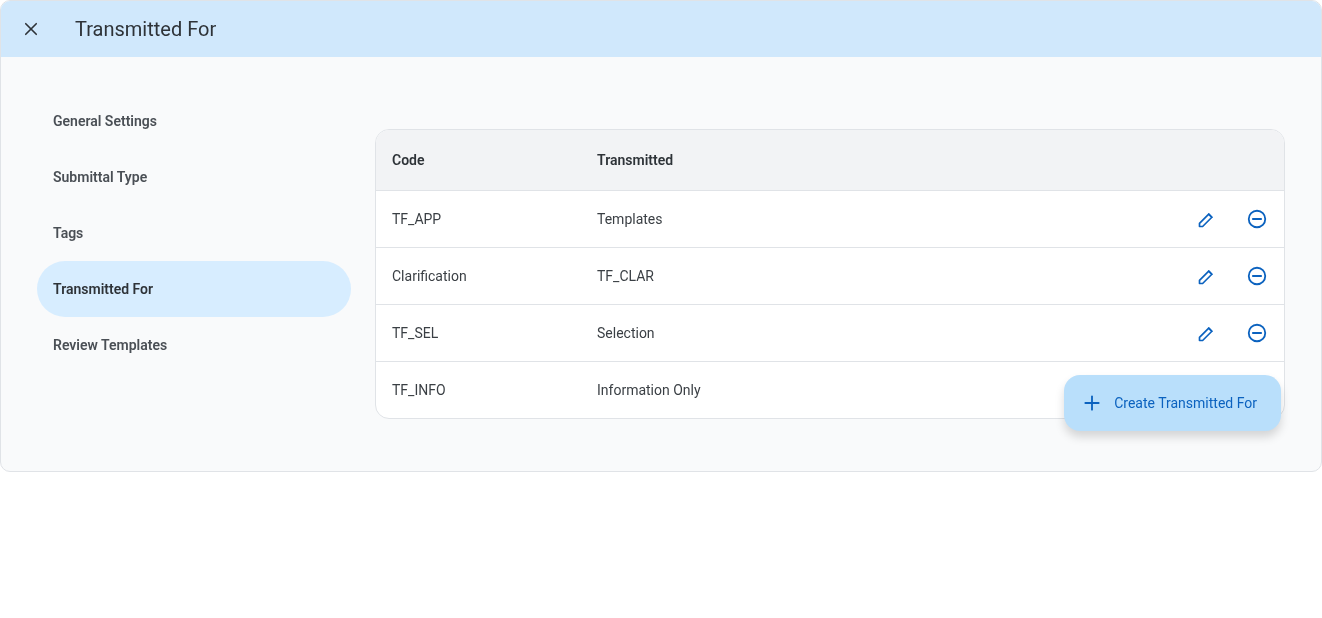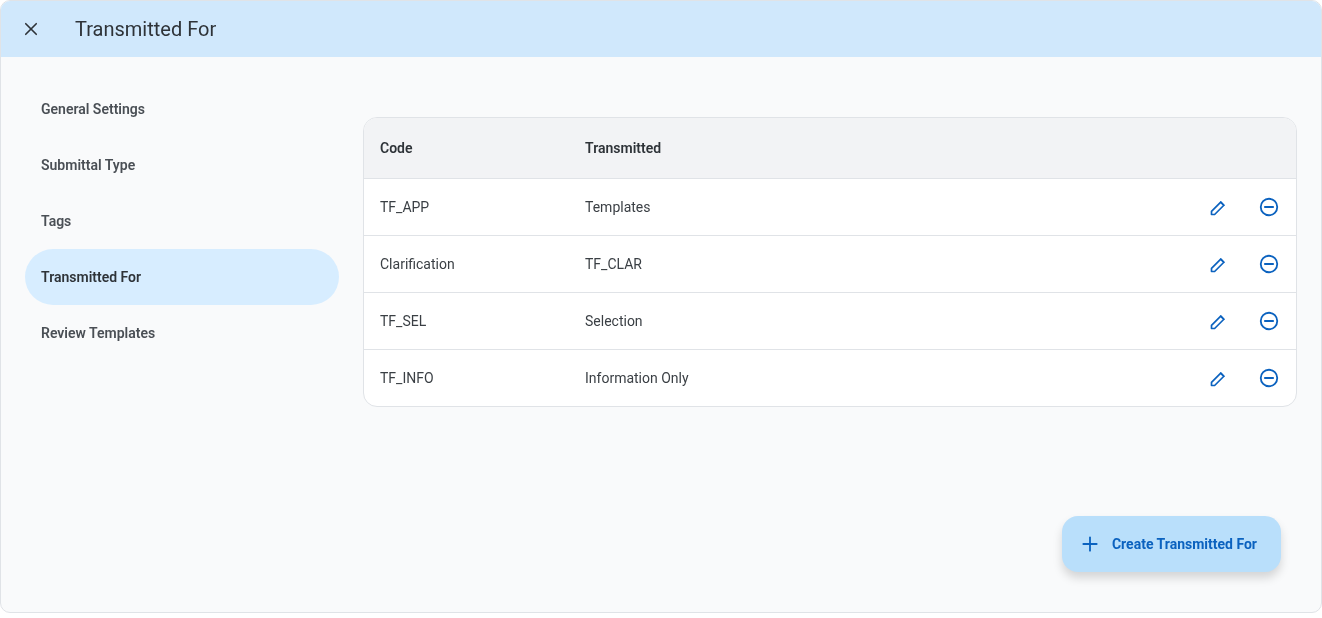--- a/index.html
+++ b/index.html
@@ -18,21 +18,21 @@
   * { box-sizing: border-box; }
   html, body {
     margin: 0; padding: 0;
     width: 1322px; height: 618px;
     font-family: "Segoe UI", Roboto, Arial, sans-serif;
     font-size: 14px;
     color: var(--text);
     background: #fff;
   }
   .app-frame {
-    width: 1322px; height: 613px;
+    width: 1322px; height: 472px;
     border: 1px solid var(--border);
     border-radius: 10px;
     overflow: hidden;
     display: flex;
     flex-direction: column;
     background: var(--body-bg);
   }
   .header {
     background: var(--header-bg);
     height: 56px;
@@ -50,21 +50,21 @@
     color: #2e3338;
   }
   .header .title {
     font-size: 20px;
     color: #2e3338;
     margin-left: 6px;
   }
   .body {
     flex: 1;
     display: flex;
-    padding: 24px;
+    padding: 36px;
     gap: 24px;
     position: relative;
   }
   .sidebar {
     width: 314px;
     display: flex;
     flex-direction: column;
   }
   .sidebar .nav-item {
     height: 56px;
@@ -132,21 +132,21 @@
     right: 40px;
     bottom: 40px;
     background: var(--create-bg);
     color: var(--accent);
     height: 56px;
     padding: 0 24px 0 18px;
     border-radius: 16px;
     display: flex;
     align-items: center;
     gap: 12px;
-    font-weight: 700;
+    font-weight: 400;
     cursor: pointer;
     box-shadow: 0 6px 10px var(--shadow);
   }
   svg { display: block; }
 </style>
 </head>
 <body>
 
 <div class="app-frame">
   <div class="header">

